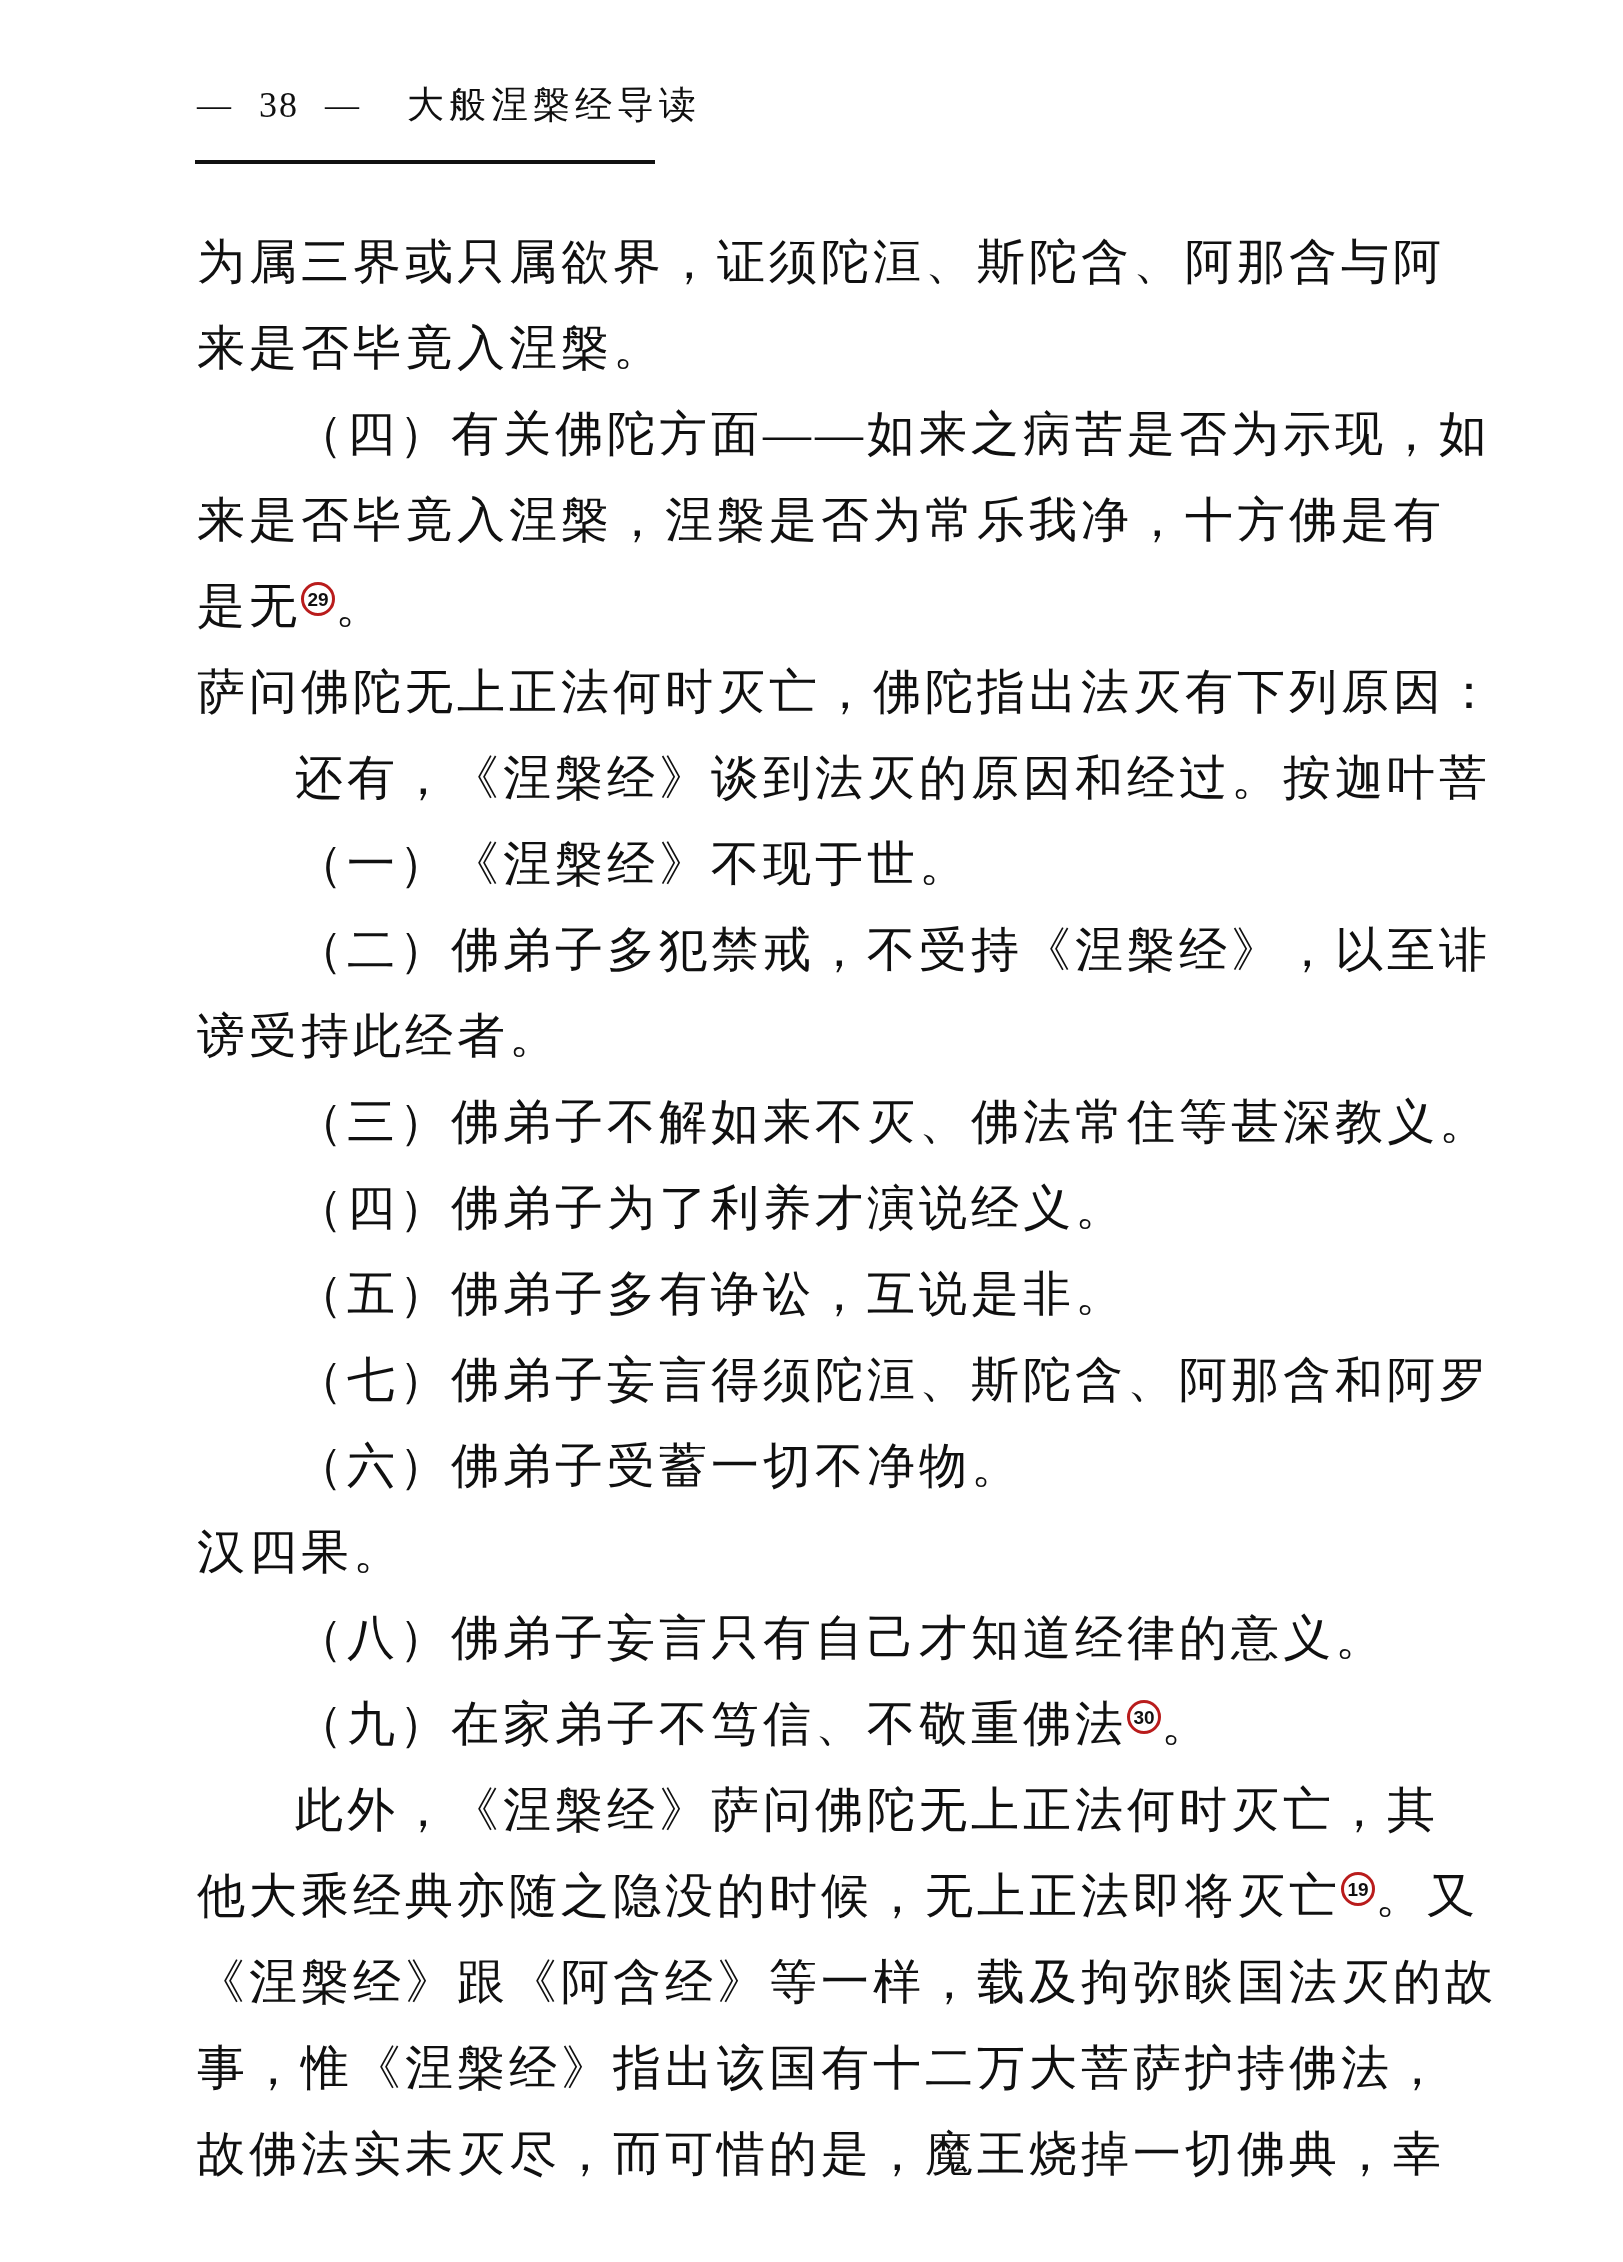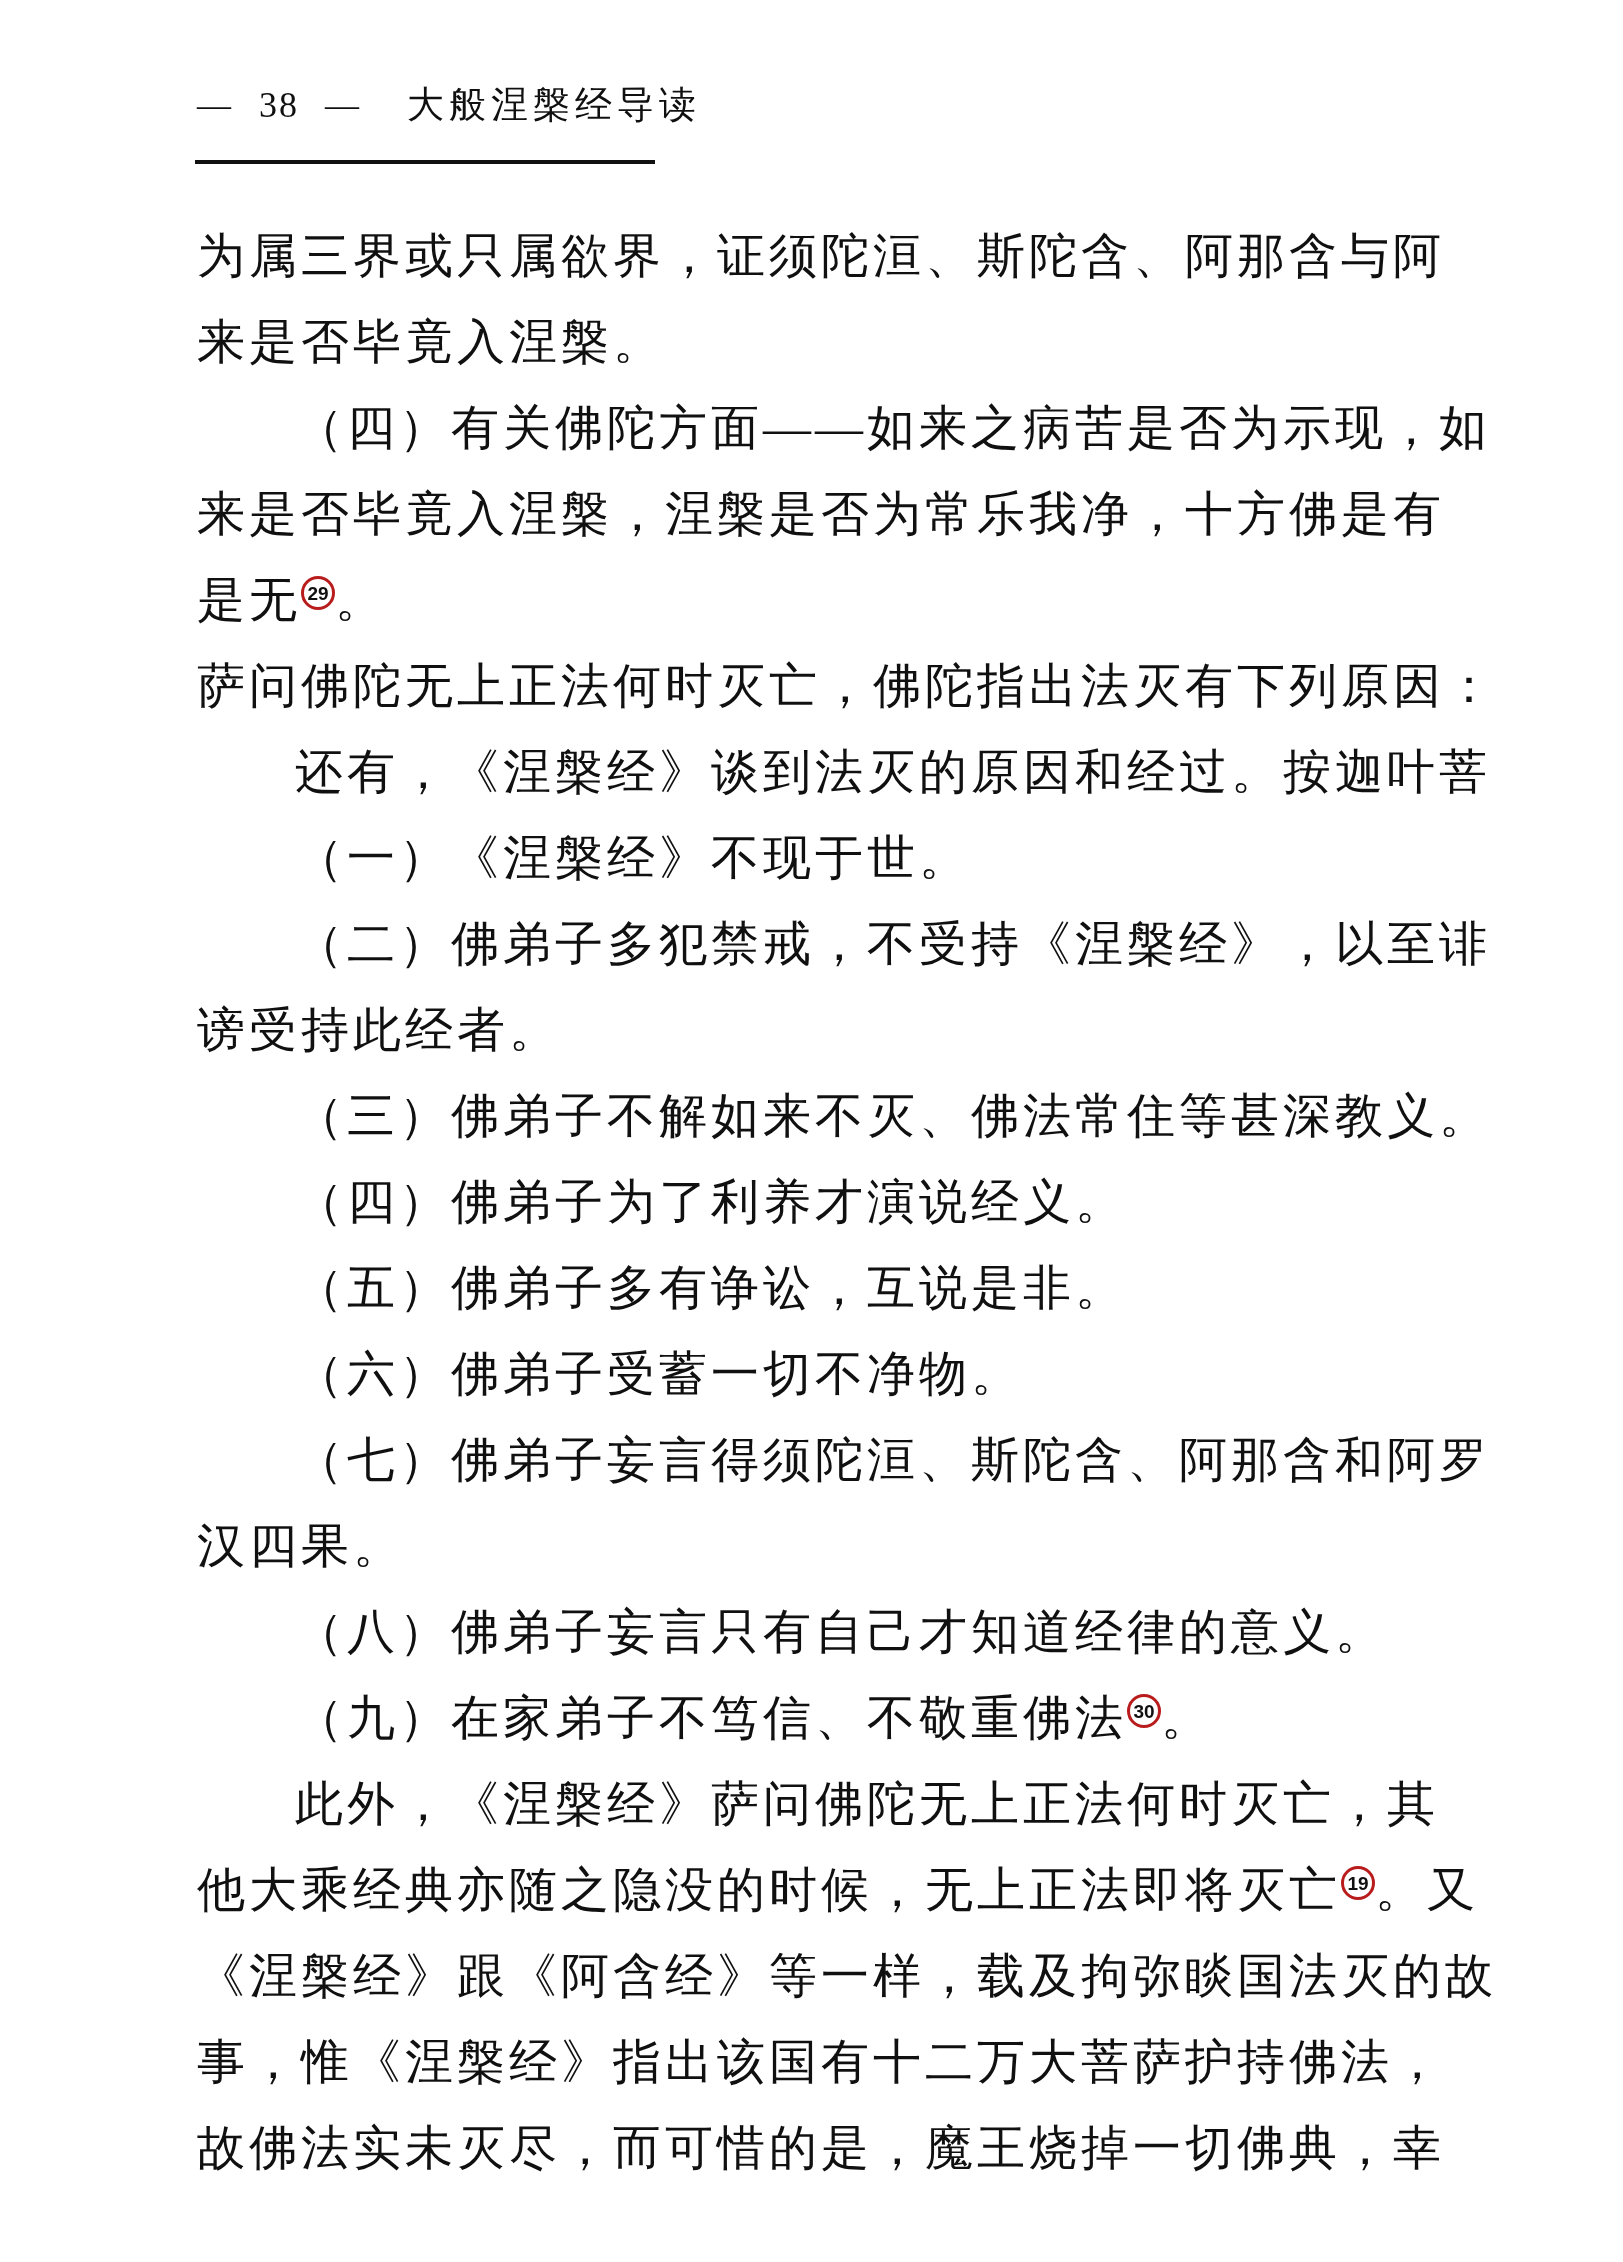--- a/index.html
+++ b/index.html
@@ -19,21 +19,21 @@
   }
   #running-head .dash{font-size:34px;}
   #running-head .pageno{margin:8px 26px;font-size:36px;}
   #running-head .booktitle{margin-left:46px;font-size:37px;letter-spacing:5px;}
   #head-rule{
     position:absolute;top:160px;left:195px;
     width:460px;height:4px;background:#111;
   }
   
   #text-block{
-    position:absolute;top:213px;left:197px;width:1295px;
+    position:absolute;top:219px;left:197px;width:1295px;
   }
   .line{
     height:86px;line-height:86px;
     font-size:48px;letter-spacing:4px;
     white-space:nowrap;
   }
   .line.indent{padding-left:98px;}
   .fn-circle{
     display:inline-block;box-sizing:border-box;
     width:34px;height:34px;line-height:29px;
@@ -65,22 +65,22 @@
       <div class="line"><span>来是否毕竟入涅槃，涅槃是否为常乐我净，十方佛是有</span></div>
       <div class="line"><span>是无</span><span class="fn-circle">29</span><span>。</span></div>
       <div class="line"><span>萨问佛陀无上正法何时灭亡，佛陀指出法灭有下列原因：</span></div>
       <div class="line indent"><span>还有，《涅槃经》谈到法灭的原因和经过。按迦叶菩</span></div>
       <div class="line indent"><span>（一）《涅槃经》不现于世。</span></div>
       <div class="line indent"><span>（二）佛弟子多犯禁戒，不受持《涅槃经》，以至诽</span></div>
       <div class="line"><span>谤受持此经者。</span></div>
       <div class="line indent"><span>（三）佛弟子不解如来不灭、佛法常住等甚深教义。</span></div>
       <div class="line indent"><span>（四）佛弟子为了利养才演说经义。</span></div>
       <div class="line indent"><span>（五）佛弟子多有诤讼，互说是非。</span></div>
+      <div class="line indent"><span>（七）佛弟子妄言得须陀洹、斯陀含、阿那含和阿罗</span></div>
       <div class="line indent"><span>（六）佛弟子受蓄一切不净物。</span></div>
-      <div class="line indent"><span>（七）佛弟子妄言得须陀洹、斯陀含、阿那含和阿罗</span></div>
       <div class="line"><span>汉四果。</span></div>
       <div class="line indent"><span>（八）佛弟子妄言只有自己才知道经律的意义。</span></div>
       <div class="line indent"><span>（九）在家弟子不笃信、不敬重佛法</span><span class="fn-circle">30</span><span>。</span></div>
       <div class="line indent"><span>此外，《涅槃经》萨问佛陀无上正法何时灭亡，其</span></div>
       <div class="line"><span>他大乘经典亦随之隐没的时候，无上正法即将灭亡</span><span class="fn-circle">19</span><span>。又</span></div>
       <div class="line"><span>《涅槃经》跟《阿含经》等一样，载及拘弥睒国法灭的故</span></div>
       <div class="line"><span>事，惟《涅槃经》指出该国有十二万大菩萨护持佛法，</span></div>
       <div class="line"><span>故佛法实未灭尽，而可惜的是，魔王烧掉一切佛典，幸</span></div>
     </div>
 

